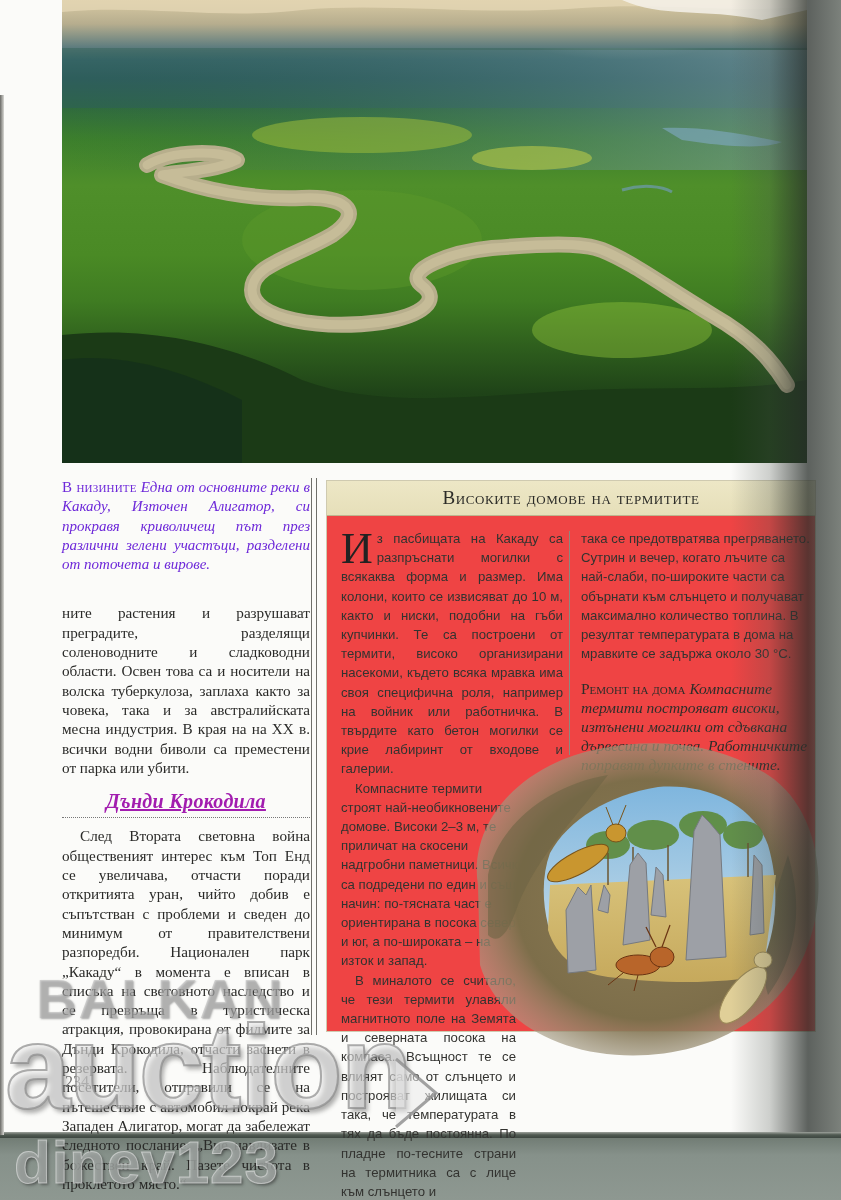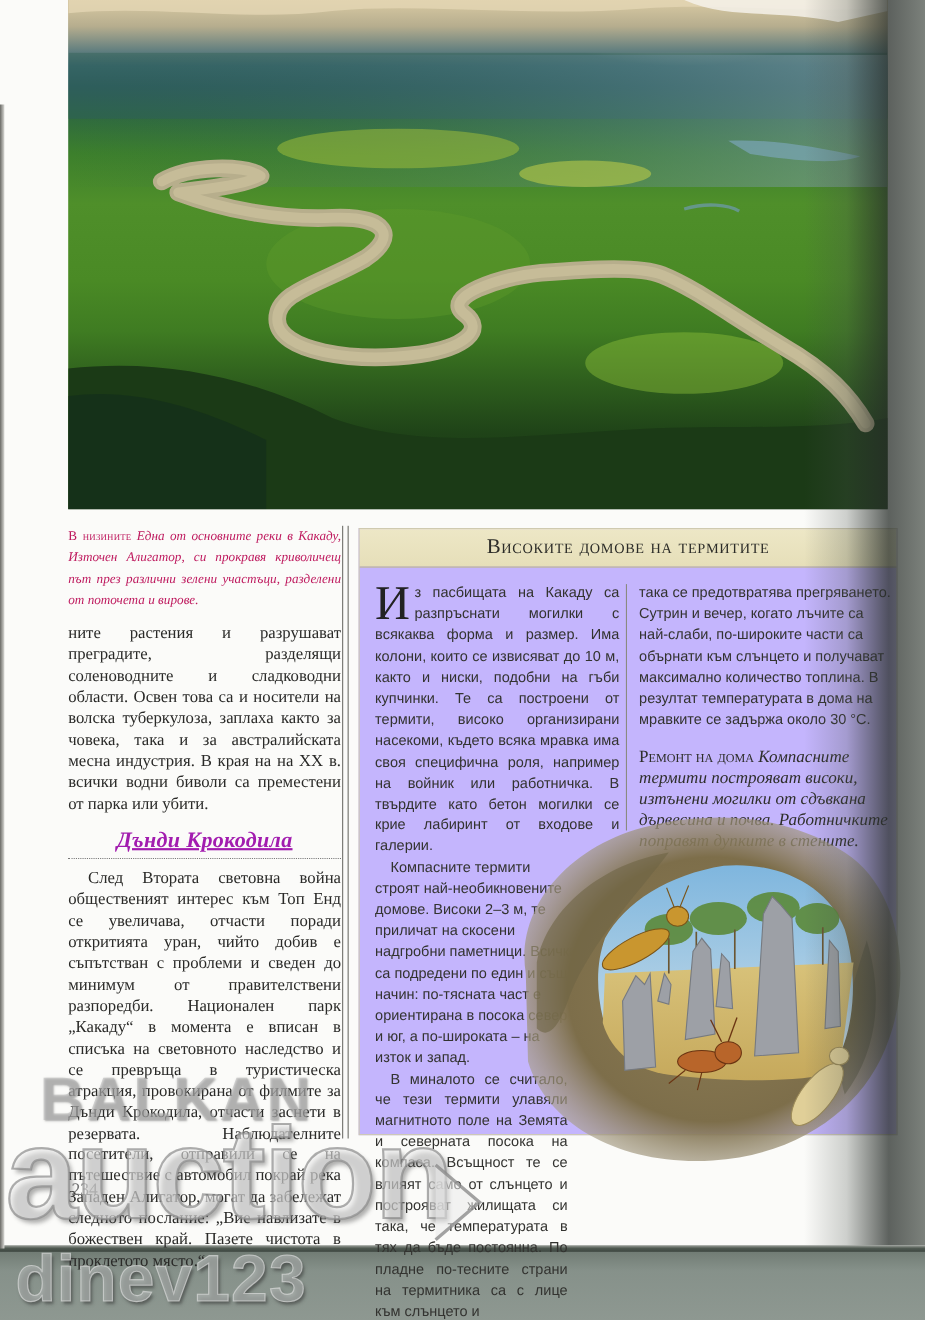--- a/index.html
+++ b/index.html
@@ -45,43 +45,43 @@
         #2f6a3e 23%, #3c7f2c 30%, #4f8f2a 40%, #4a8a25 55%, #3f7c22 65%,
         #2e5e1d 75%, #1f4318 85%, #173414 100%);
   }
   .photo svg { position: absolute; left: 0; top: 0; }
   
   .left-col {
     position: absolute; left: 62px; top: 478px; width: 248px;
     font-size: 15.2px; line-height: 19.3px; text-align: justify;
   }
   .caption {
-    font-size: 12px; line-height: 19.3px; color: #be185d;
-    margin-bottom: 11px;
+    font-size: 15px; line-height: 19.3px; color: #6d28d9;
+    margin-bottom: 29px;
   }
   .caption .cap-lead { font-style: normal; font-variant: small-caps; letter-spacing: 0.2px; }
   .caption .cap-text { font-style: italic; }
   .body-p { text-indent: 0; }
   .body-p.indent { text-indent: 18px; }
   .subhead {
     font-style: italic; font-size: 20px; text-align: center;
     margin: 15px 0 6px 0; color: #a21caf; letter-spacing: 0.3px; text-decoration: underline;
   }
   .dotted-rule {
     border-top: 1.5px dotted #777; margin: 0 0 8px 0; height: 0;
   }
   
   .col-divider {
     position: absolute; left: 311px; top: 478px; width: 6px; height: 557px;
     border-left: 1.5px solid #6f6f6a; border-right: 1.5px solid #6f6f6a;
   }
   
   .sidebar {
     position: absolute; left: 326px; top: 480px; width: 490px; height: 552px;
-    background: #c4b5fd;
+    background: #ef4444;
     border: 1px solid #cfcab0;
   }
   .sidebar-header {
     height: 35px; background: linear-gradient(180deg, #ede7c6, #e6dfb9);
     border-bottom: 1.5px solid #bdb58e;
     display: flex; align-items: center; justify-content: center;
     font-size: 19px; letter-spacing: 0.6px; color: #2c2c28;
     font-variant: small-caps;
   }
   .sb-col1 {

